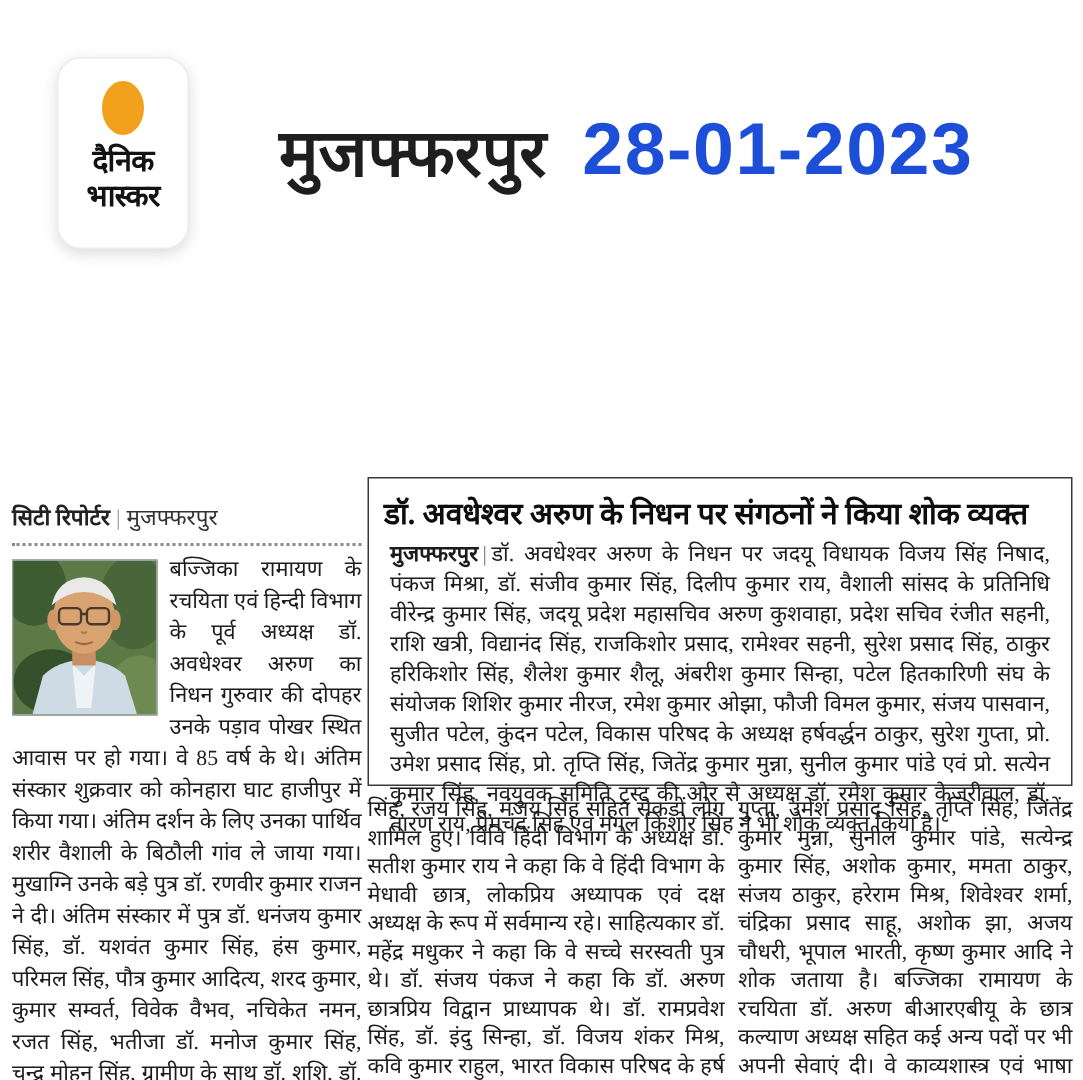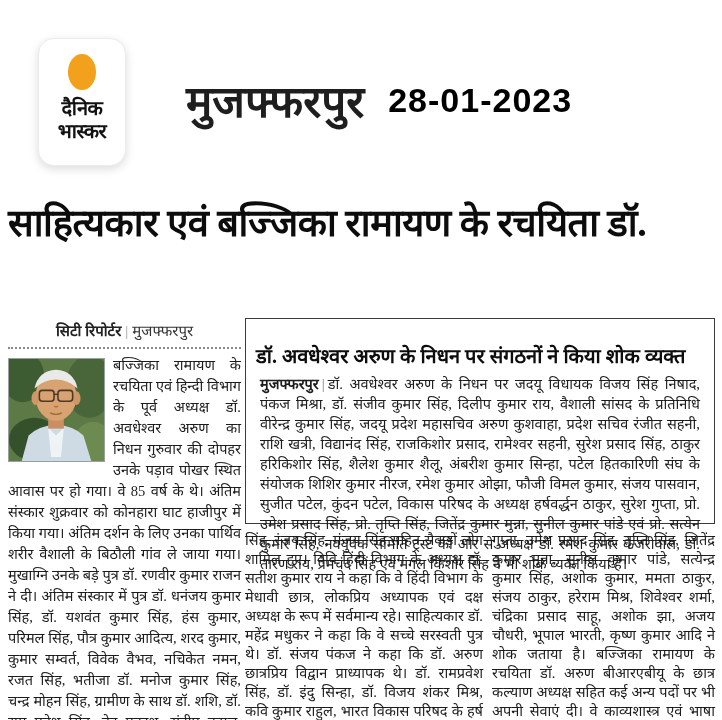--- a/index.html
+++ b/index.html
@@ -16,47 +16,47 @@
     font-family:"Liberation Sans", sans-serif;
   }
   .logo-dot { width:28px; height:36px; border-radius:50%; background:#f2a11c; margin:15px auto 7px; }
   .logo-line { font-weight:800; font-size:20px; line-height:23px; color:#121212; letter-spacing:-0.5px; }
   .header-row {
     position:absolute; left:186px; top:58px; height:84px;
     display:flex; align-items:center; gap:24px;
     font-family:"Liberation Sans", sans-serif;
   }
   .city { font-size:44px; font-weight:700; color:#1e1e1e; white-space:nowrap; }
-  .date { font-size:34px; font-weight:700; color:#000000; letter-spacing:1px; white-space:nowrap; }
+  .date { font-size:49px; font-weight:700; color:#1d4ed8; letter-spacing:1px; white-space:nowrap; }
 
   
   .headline {
     position:absolute; left:8px; top:197px; width:706px; margin:0;
     font-size:38px; line-height:53px; font-weight:700; color:#0c0c0c;
     letter-spacing:-0.5px;
   }
   .hl-line { display:block; white-space:nowrap; }
 
   
   .left-col { position:absolute; left:8px; top:320px; width:233px; }
-  .byline { text-align:center; font-size:15px; color:#222; font-weight:700; }
+  .byline { text-align:left; font-size:15px; color:#222; font-weight:700;margin-top:14px; }
   .byline .loc { font-weight:400; color:#333; }
   .byline .sep { font-weight:300; color:#999; padding:0 4px; }
   .dotted-rule { margin-top:7px; border-bottom:2px dotted #8a8a8a; height:0; }
   .left-text { margin-top:6px; font-size:14.5px; line-height:21px; text-align:justify; color:#1c1c1c; }
   .photo {
     float:left; width:97px; height:104px; margin:3px 8px 2px 0;
     border:1px solid #98a0a0; box-sizing:border-box; background:#5d7a46;
   }
   .photo svg { display:block; width:100%; height:100%; }
 
   
   .box {
     position:absolute; left:245px; top:318px; width:470px; height:206px;
-    border:1px solid #3a3a3a; box-sizing:border-box; padding:22px 10px 6px;
+    border:1px solid #3a3a3a; box-sizing:border-box; padding:8px 10px 6px;
     background:#fff;
   }
   .box-headline { margin:1px 0 5px; font-size:20px; font-weight:700; color:#0d0d0d; white-space:nowrap; }
   .box-body { margin:4px; font-size:14.5px; line-height:20px; text-align:justify; color:#1c1c1c; }
   .dateline { font-weight:700; }
   .pipe { color:#777; padding:0 3px; font-weight:400; }
 
   
   .mid-col, .right-col {
     position:absolute; top:531px; font-size:14.5px; line-height:19px;
@@ -74,21 +74,20 @@
     <div class="logo-dot"></div>
     <div class="logo-line">दैनिक</div>
     <div class="logo-line">भास्कर</div>
   </div>
   <div class="header-row">
     <span class="city">मुजफ्फरपुर</span>
     <span class="date">28-01-2023</span>
   </div>
 
   <h1 class="headline">
-    <span class="hl-line">साहित्यकार एवं बज्जिका रामायण के रचयिता डॉ.</span>
   </h1>
 
   <div class="left-col">
     <div class="byline">
       <span>सिटी रिपोर्टर</span><span class="sep">|</span><span class="loc">मुजफ्फरपुर</span>
     </div>
     <div class="dotted-rule"></div>
     <div class="left-text">
       <span class="photo">
         <svg viewBox="0 0 97 104" preserveAspectRatio="none">

